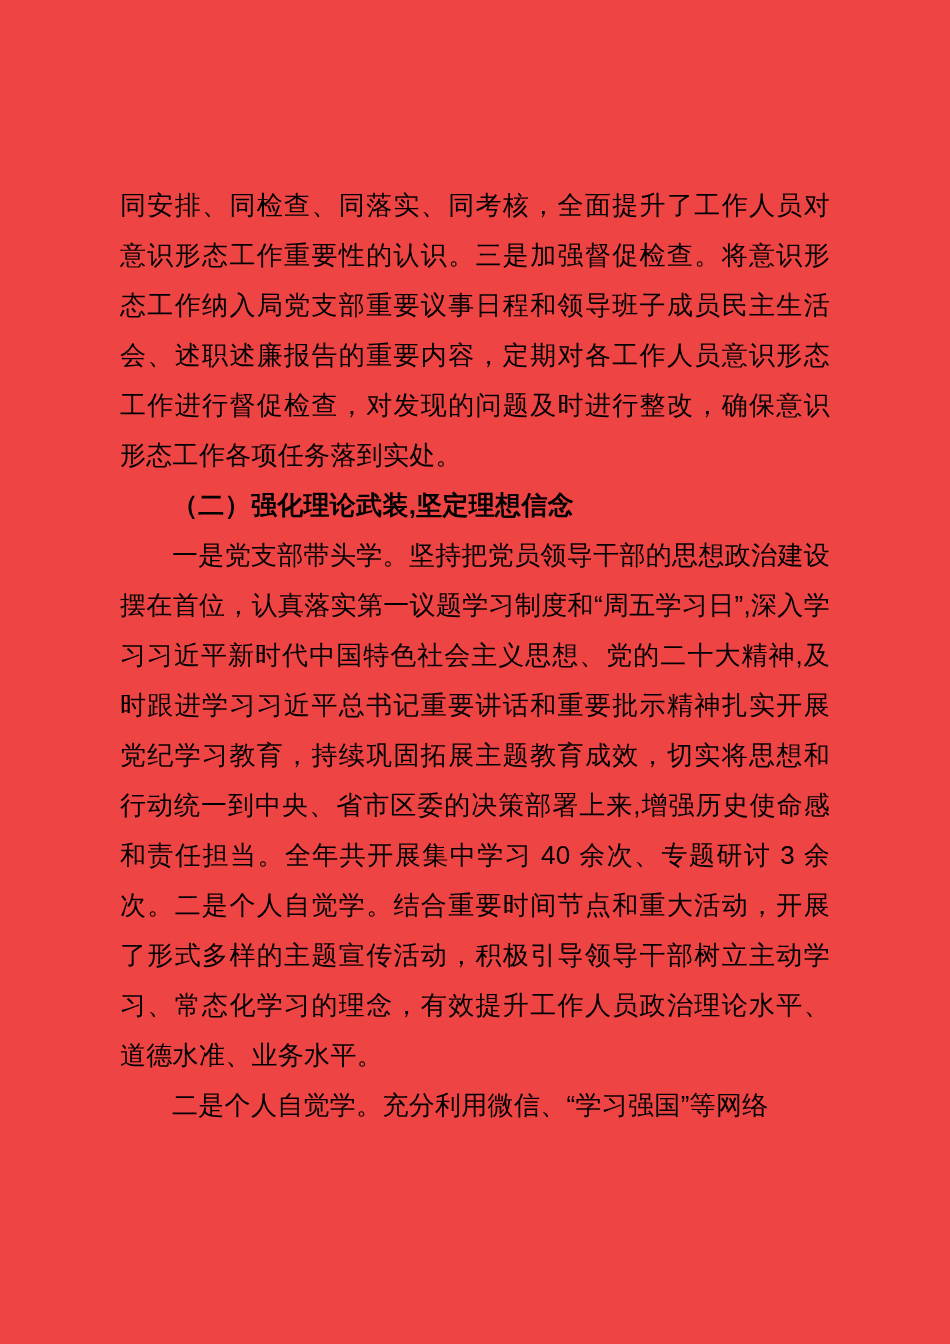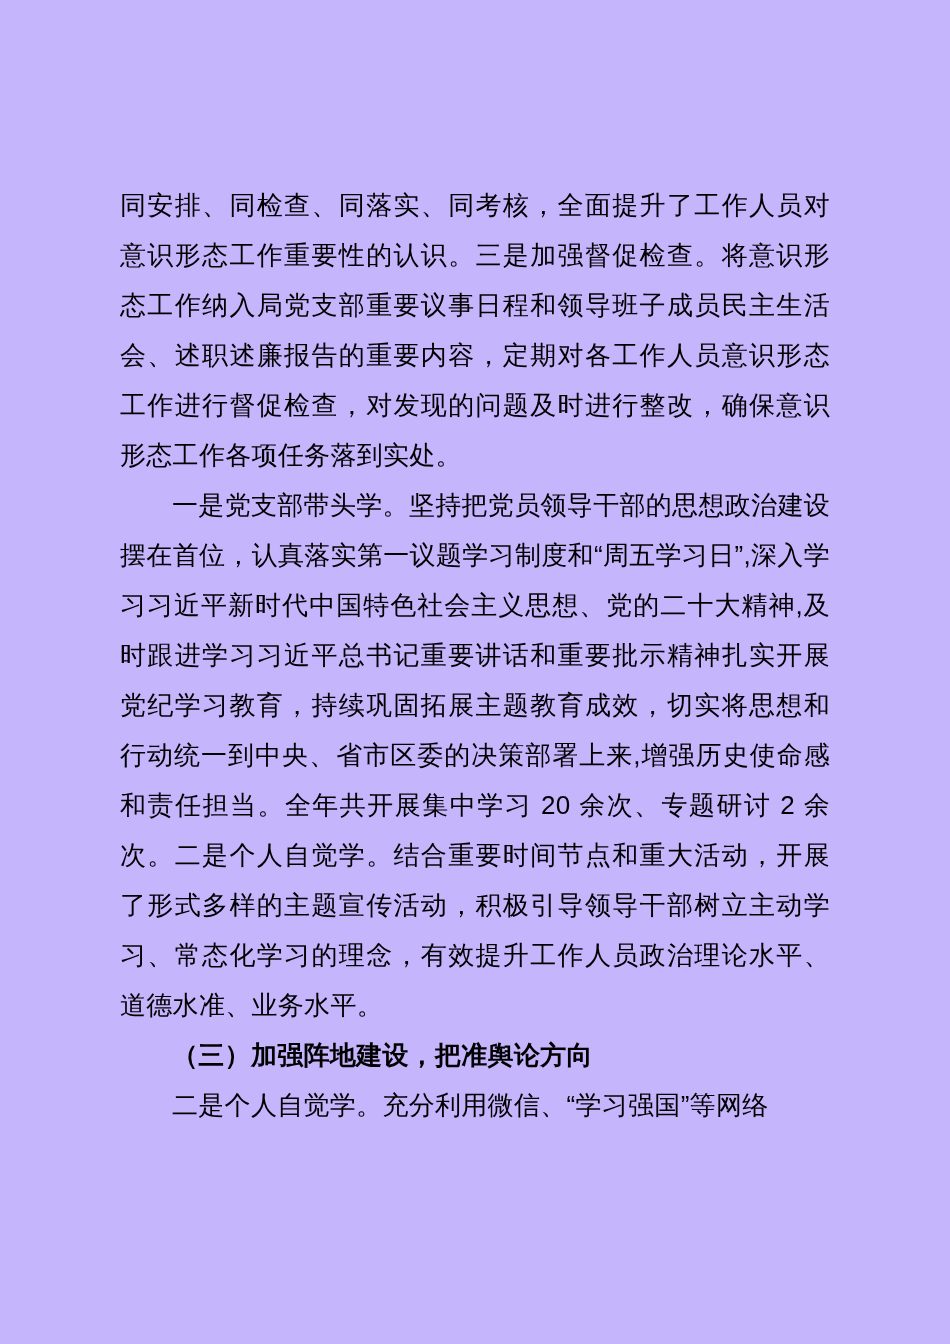--- a/index.html
+++ b/index.html
@@ -33,20 +33,20 @@
   .para-indent {
     text-indent: 2em;
   }
   .para-heading {
     font-weight: bold;
   }
 </style>
 </head>
 <body>
 
-<div class="page" style="background: #c4b5fd;">
+<div class="page" style="background: #ef4444;">
   <div class="content" id="doc-content" style="color: rgb(0, 0, 0);">
       <p class="para-body">同安排、同检查、同落实、同考核，全面提升了工作人员对意识形态工作重要性的认识。三是加强督促检查。将意识形态工作纳入局党支部重要议事日程和领导班子成员民主生活会、述职述廉报告的重要内容，定期对各工作人员意识形态工作进行督促检查，对发现的问题及时进行整改，确保意识形态工作各项任务落到实处。</p>
-      <p class="para-body para-indent">一是党支部带头学。坚持把党员领导干部的思想政治建设摆在首位，认真落实第一议题学习制度和“周五学习日”,深入学习习近平新时代中国特色社会主义思想、党的二十大精神,及时跟进学习习近平总书记重要讲话和重要批示精神扎实开展党纪学习教育，持续巩固拓展主题教育成效，切实将思想和行动统一到中央、省市区委的决策部署上来,增强历史使命感和责任担当。全年共开展集中学习 20 余次、专题研讨 2 余次。二是个人自觉学。结合重要时间节点和重大活动，开展了形式多样的主题宣传活动，积极引导领导干部树立主动学习、常态化学习的理念，有效提升工作人员政治理论水平、道德水准、业务水平。</p>
-      <p class="para-heading para-indent">（三）加强阵地建设，把准舆论方向</p>
+      <p class="para-heading para-indent">（二）强化理论武装,坚定理想信念</p>
+      <p class="para-body para-indent">一是党支部带头学。坚持把党员领导干部的思想政治建设摆在首位，认真落实第一议题学习制度和“周五学习日”,深入学习习近平新时代中国特色社会主义思想、党的二十大精神,及时跟进学习习近平总书记重要讲话和重要批示精神扎实开展党纪学习教育，持续巩固拓展主题教育成效，切实将思想和行动统一到中央、省市区委的决策部署上来,增强历史使命感和责任担当。全年共开展集中学习 40 余次、专题研讨 3 余次。二是个人自觉学。结合重要时间节点和重大活动，开展了形式多样的主题宣传活动，积极引导领导干部树立主动学习、常态化学习的理念，有效提升工作人员政治理论水平、道德水准、业务水平。</p>
       <p class="para-body para-indent">二是个人自觉学。充分利用微信、“学习强国”等网络</p>
     </div>
 </div>
 
 </body></html>

